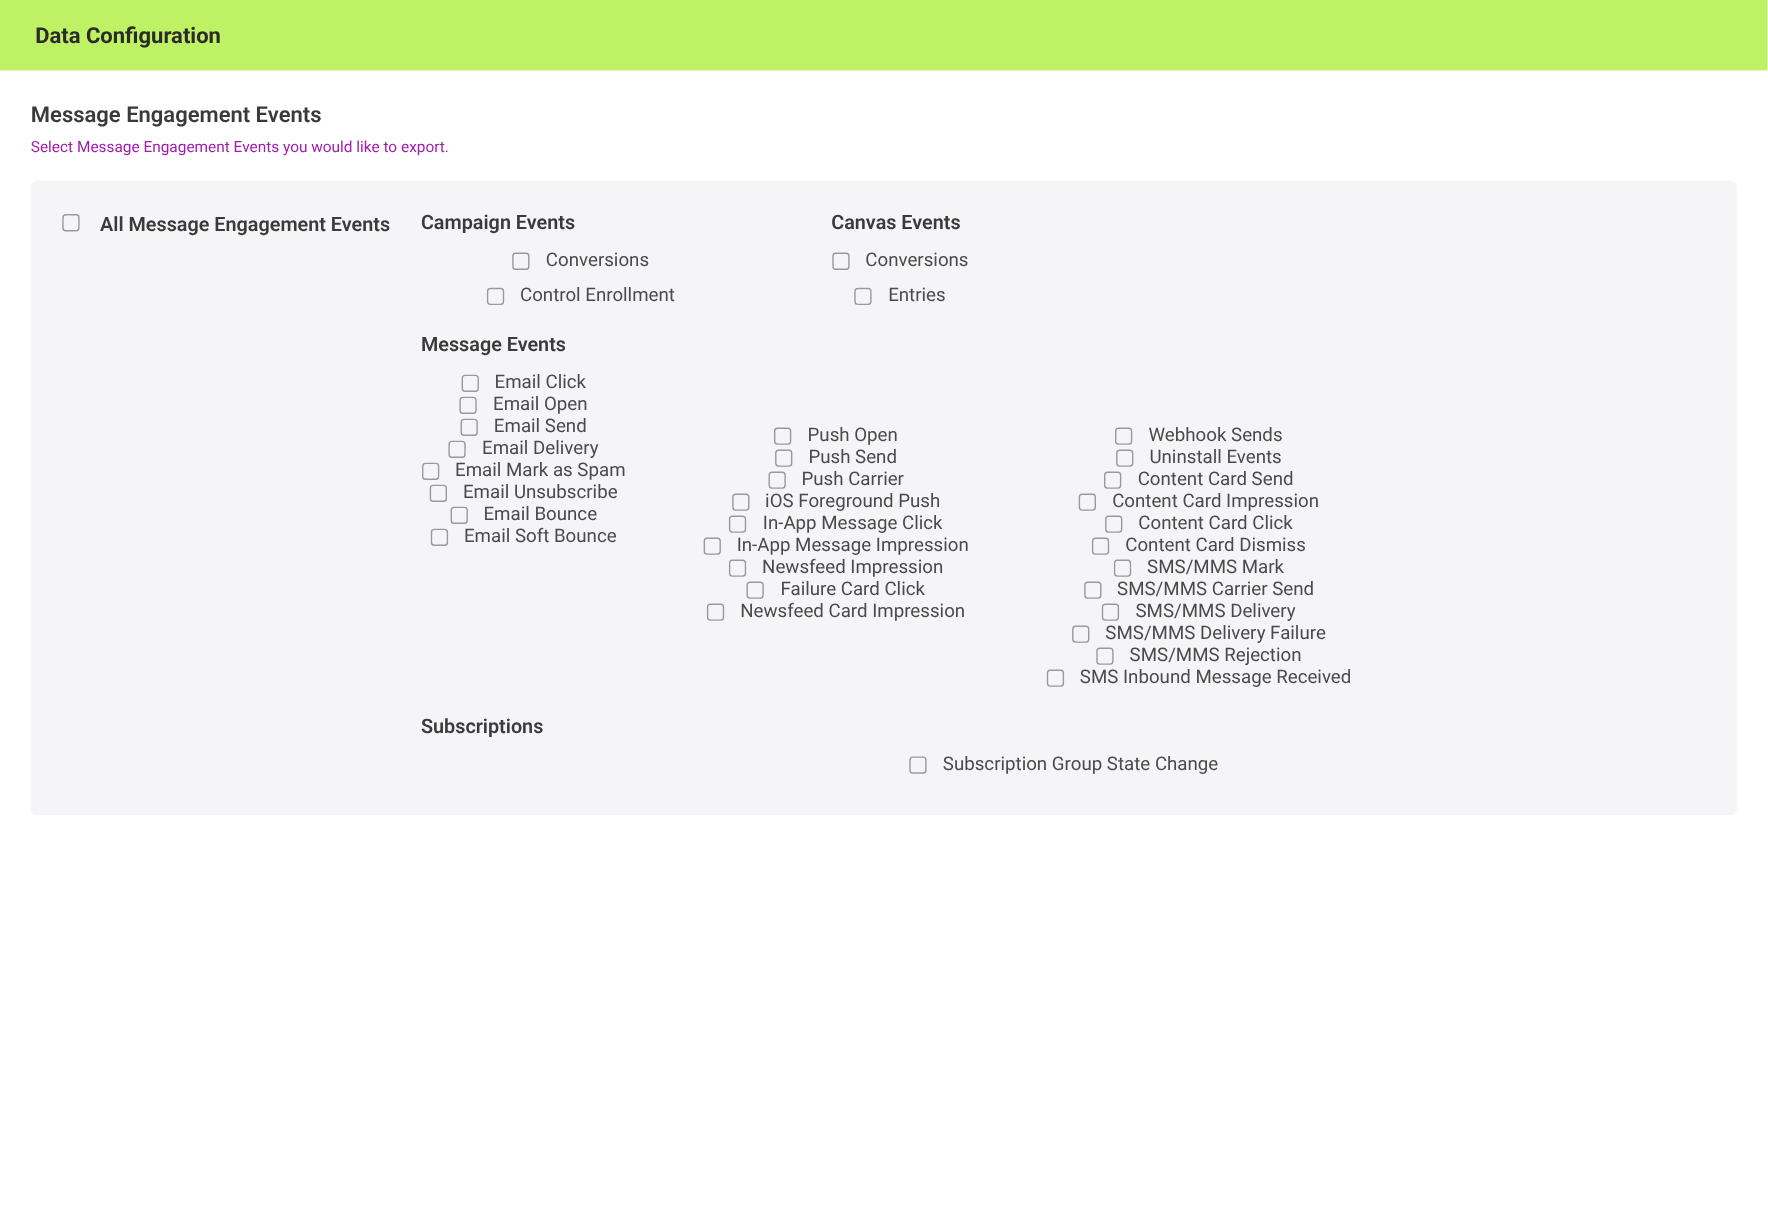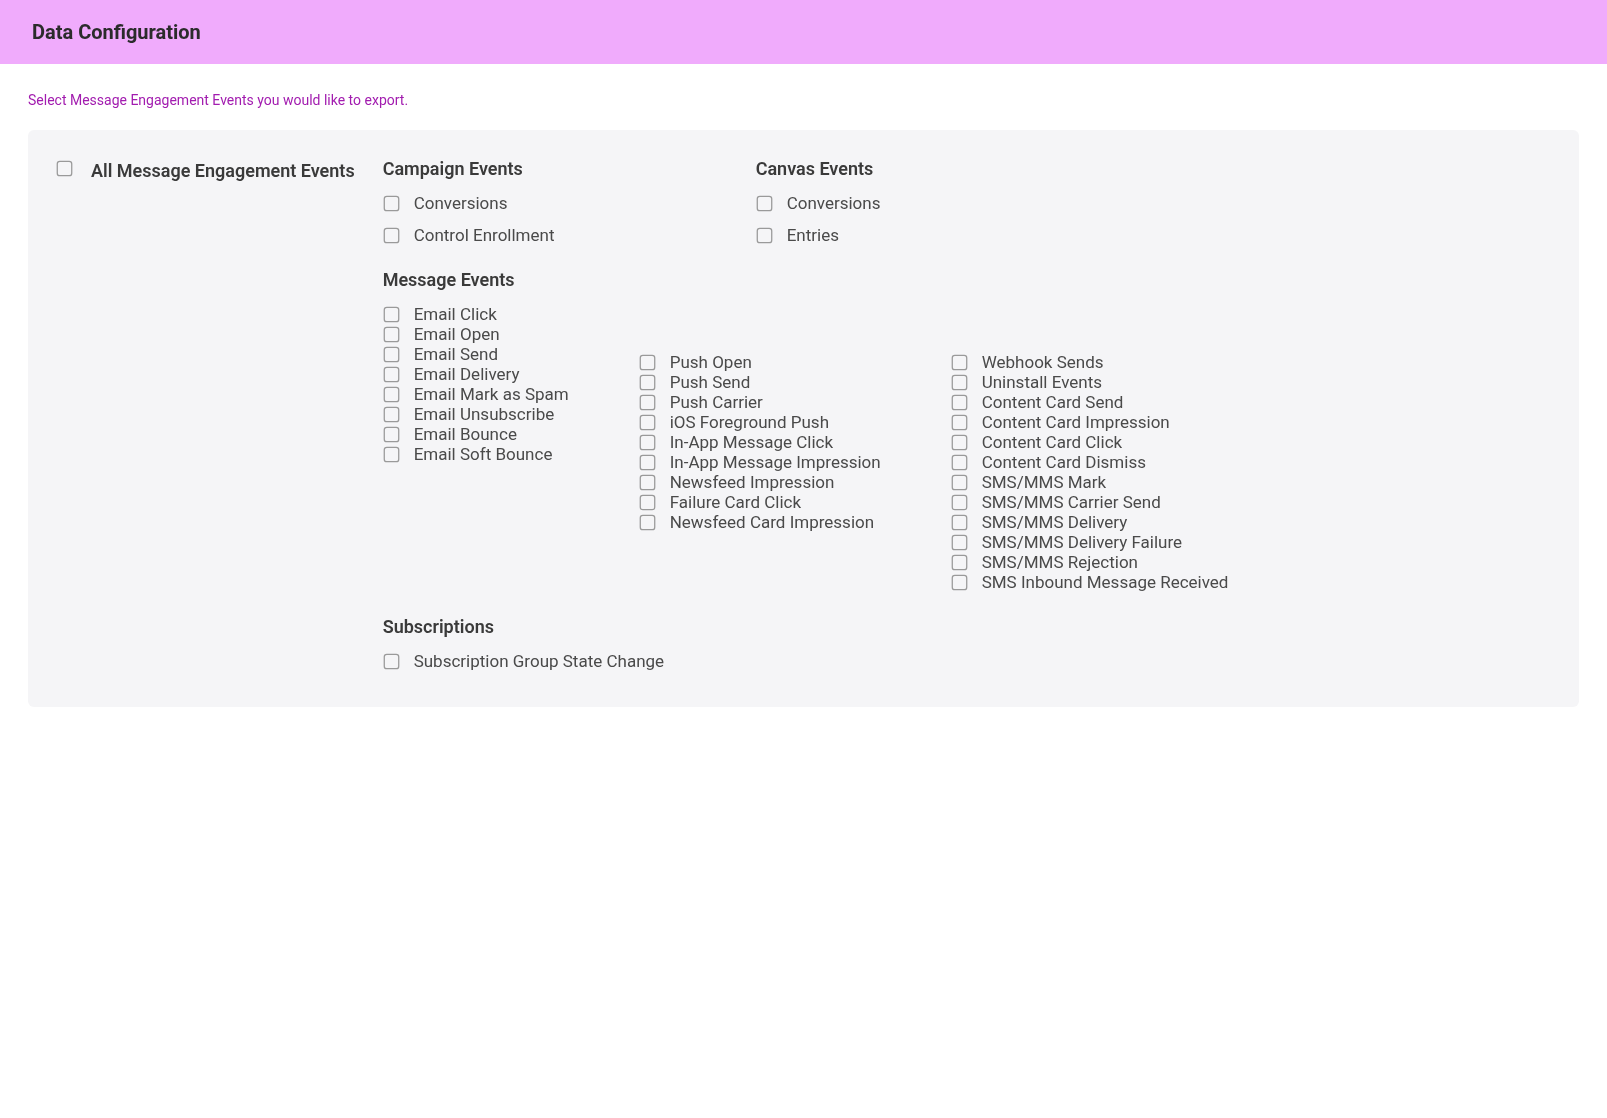--- a/index.html
+++ b/index.html
@@ -7,21 +7,21 @@
     margin: 0;
     padding: 0;
   }
   body {
     font-family: -apple-system, BlinkMacSystemFont, "Segoe UI", Roboto, "Helvetica Neue", Arial, sans-serif;
     color: #3a3a3a;
     background: #ffffff;
     font-size: 16px;
   }
   .header-bar {
-    background: #f0abfc;
+    background: #bef264;
     padding: 20px 32px;
   }
   .header-title {
     font-size: 20px;
     font-weight: 700;
     color: #2b2b2b;
   }
   .content {
     padding: 28px 28px 40px 28px;
   }
@@ -82,20 +82,21 @@
   }
   .checklist {
     display: flex;
     flex-direction: column;
     gap: 12px;
   }
   .check-row {
     display: flex;
     align-items: center;
     gap: 14px;
+    justify-content: center;
   }
   .check-label {
     font-size: 17px;
     color: #4a4a4a;
     white-space: nowrap;
   }
   .cbox {
     width: 17px;
     height: 17px;
     flex-shrink: 0;
@@ -123,20 +124,21 @@
   }
 </style>
 </head>
 <body>
 
 <div class="header-bar">
   <div class="header-title">Data Configuration</div>
 </div>
 
 <div class="content">
+  <div class="section-title">Message Engagement Events</div>
   <div class="section-desc">Select Message Engagement Events you would like to export.</div>
 
   <div class="panel">
     <div class="panel-body">
 
       <div class="master-col">
         <span class="cbox">
           <svg viewBox="0 0 20 20">
               <rect x="1.5" y="1.5" width="17" height="17" rx="3" ry="3" fill="none" stroke="#9a9a9a" stroke-width="1.5"></rect>
             </svg>

